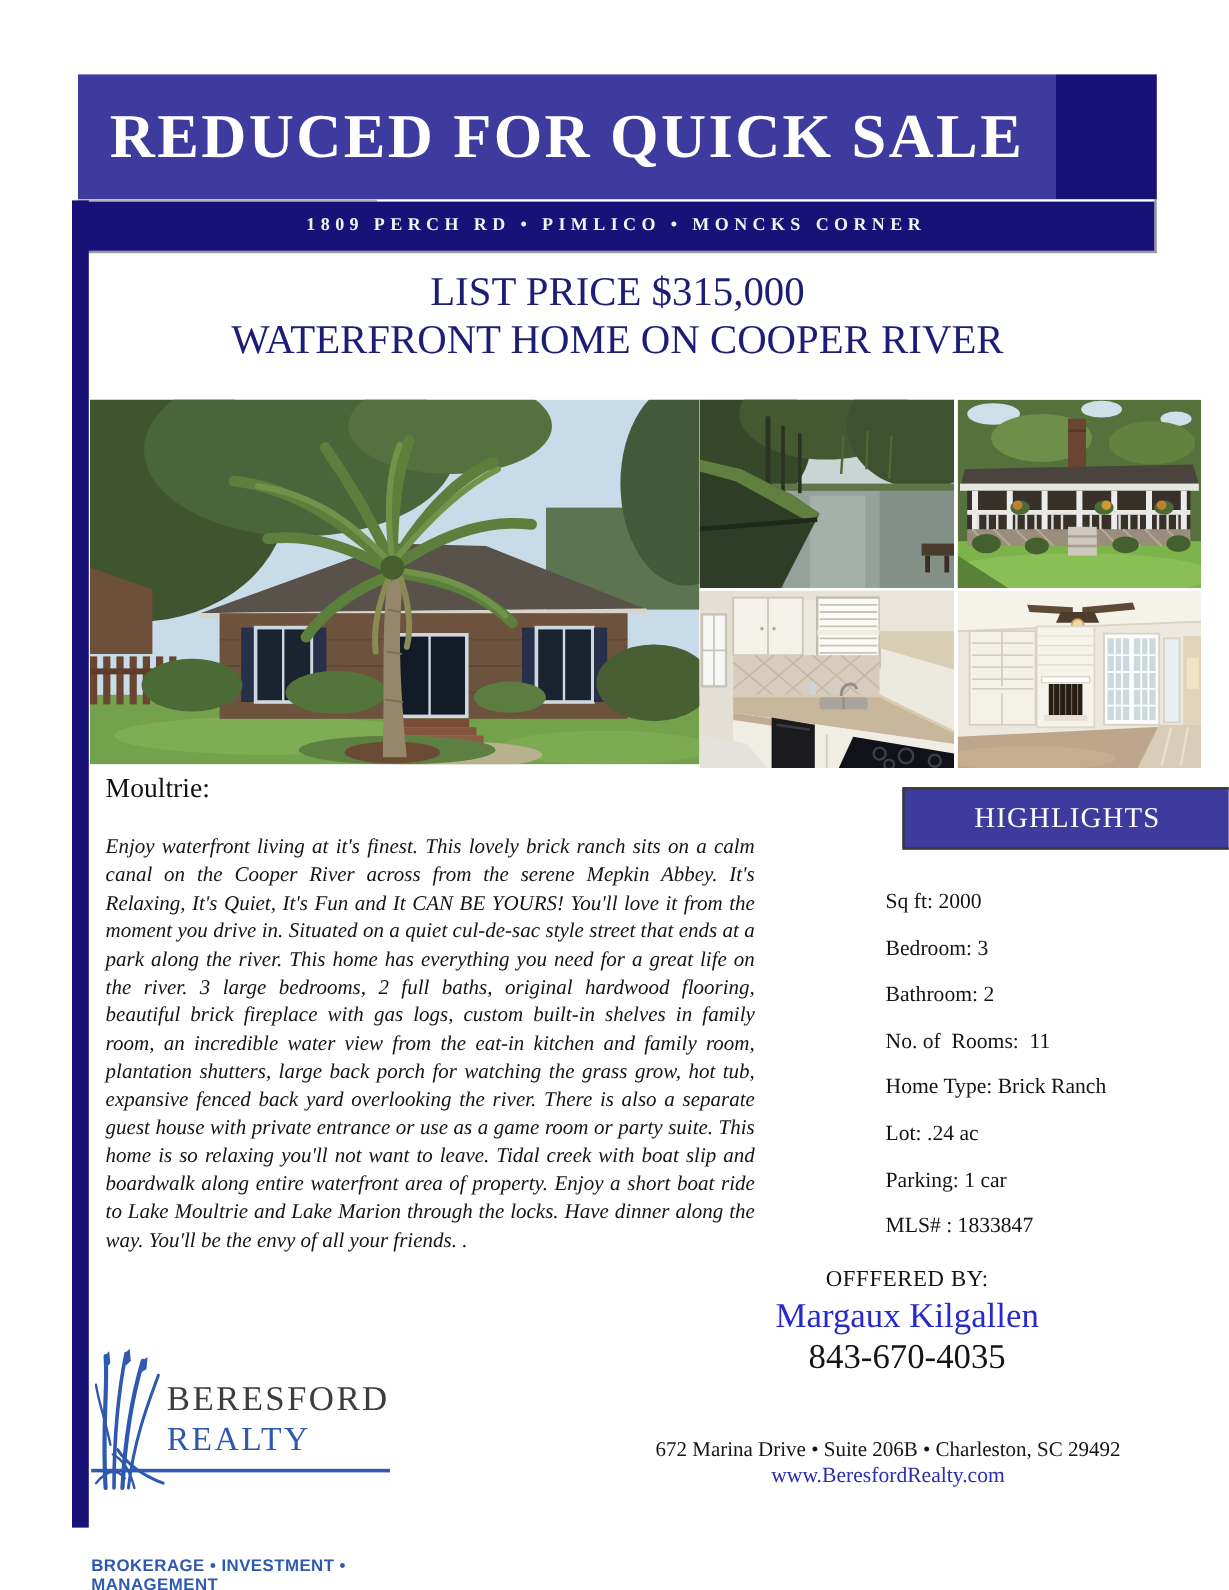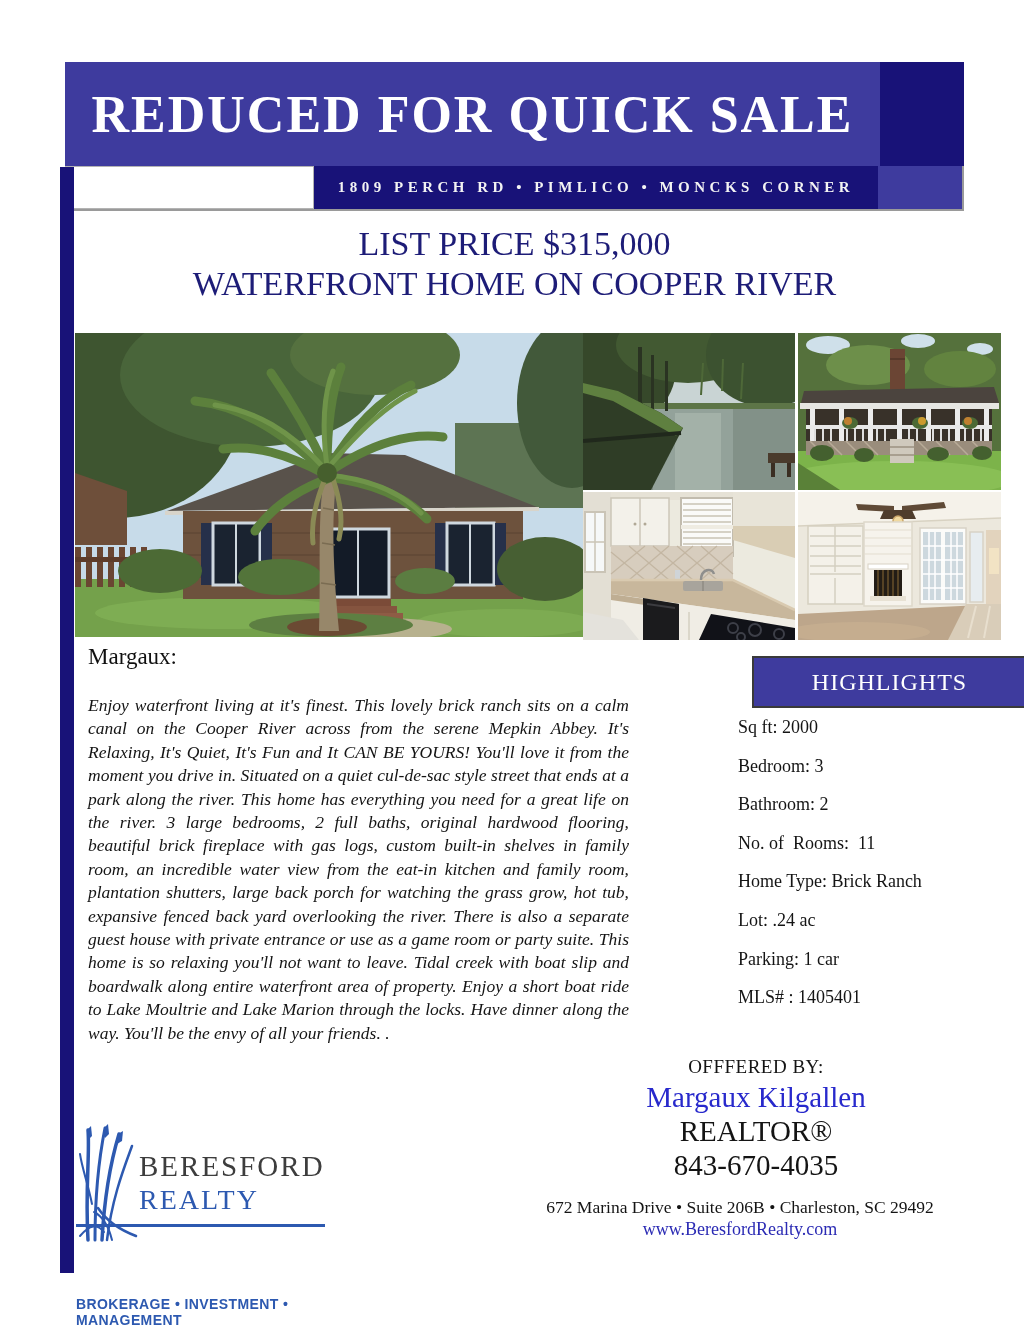--- a/index.html
+++ b/index.html
@@ -9,21 +9,21 @@
   *{margin:0;padding:0;box-sizing:border-box;}
   html,body{background:#fff;}
   .page{position:relative;width:1024px;height:1325px;background:#ffffff;overflow:hidden;
          font-family:"Liberation Serif","DejaVu Serif",serif;padding-left:47px;}
   
   .hdr{position:absolute;left:65px;top:62px;width:899px;}
   .hdr-row1{display:flex;height:104px;}
   .hdr-main{flex:1;background:var(--banner_blue);display:flex;align-items:center;justify-content:center;}
   .hdr-main span{color:#fff;font-size:52px;font-weight:bold;letter-spacing:2px;white-space:nowrap;}
   .hdr-sq1{width:84px;background:var(--navy);}
-  .hdr-row2{display:flex;height:45px;border-bottom:2px solid #9a9a9a;border-right:2px solid #9a9a9a;}
+  .hdr-row2{display:flex;height:45px;border-bottom:2px solid #9a9a9a;border-right:2px solid #9a9a9a;flex-direction:column;}
   .hdr-white{width:249px;background:#fff;border:1px solid #b3b3b3;}
   .hdr-strip{flex:1;background:var(--navy);display:flex;align-items:center;justify-content:center;}
   .hdr-strip span{color:#f3f3f3;font-size:15px;font-weight:bold;letter-spacing:4.5px;white-space:nowrap;}
   .hdr-sq2{width:84px;background:var(--banner_blue);}
   
   .vbar{position:absolute;left:60px;top:167px;width:14px;height:1106px;background:var(--navy);}
   
   .title-block{position:absolute;left:65px;top:224px;width:899px;text-align:center;
                color:var(--title_navy);font-size:34px;line-height:40px;}
   
@@ -35,21 +35,21 @@
   .ph-kitchen{left:583px;top:492px;width:212px;height:148px;}
   .ph-living{left:798px;top:492px;width:203px;height:148px;}
   
   .feat-h{position:absolute;left:88px;top:644px;font-size:23px;color:#101010;}
   .feat-p{position:absolute;left:88px;top:694px;width:541px;font-size:17.5px;line-height:23.4px;
           text-align:justify;color:#141414;font-style:italic;}
   
   .hl-box{position:absolute;left:752px;top:656px;width:275px;height:52px;background:var(--banner_blue);
           border:2px solid #3a3a3a;display:flex;align-items:center;justify-content:center;}
   .hl-box span{color:#fff;font-size:24px;letter-spacing:1px;}
-  .hl-list{position:absolute;left:738px;top:708px;width:250px;list-style:none;}
+  .hl-list{position:absolute;left:738px;top:732px;width:250px;list-style:none;}
   .hl-item{font-size:18px;color:#141414;line-height:38.6px;white-space:pre-wrap;}
   
   .offer{position:absolute;left:540px;top:1056px;width:432px;text-align:center;}
   .offer-label{font-size:19px;color:#141414;letter-spacing:.5px;}
   .offer-agent{font-size:29px;color:var(--agent_blue);line-height:33px;margin-top:3px;}
   .offer-role{font-size:29px;color:#141414;line-height:34px;}
   .offer-phone{font-size:29px;color:#141414;line-height:34px;}
   
   .foot{position:absolute;left:460px;top:1197px;width:560px;text-align:center;}
   .foot-addr{font-size:17.5px;color:#141414;}
@@ -394,41 +394,40 @@
       <polygon points="0,148 203,148 203,112 0,122" fill="#bda68b"></polygon>
       <ellipse cx="60" cy="140" rx="72" ry="10" fill="#cab293" opacity="0.6"></ellipse>
       <polygon points="150,148 203,148 203,112 168,112" fill="#d9cdb9"></polygon>
       <g stroke="#efe7d8" stroke-width="2" opacity="0.7">
         <line x1="178" y1="114" x2="170" y2="146"></line>
           <line x1="192" y1="114" x2="186" y2="146"></line>
       </g>
     </svg>
   </div>
 
-  <div class="feat-h">Margaux:</div>
+  <div class="feat-h">Moultrie:</div>
   <div class="feat-p">Enjoy waterfront living at it's finest. This lovely brick ranch sits on a calm canal on the Cooper River across from the serene Mepkin Abbey. It's Relaxing, It's Quiet, It's Fun and It CAN BE YOURS! You'll love it from the moment you drive in. Situated on a quiet cul-de-sac style street that ends at a park along the river.  This home has everything you need for a great life on the river. 3 large bedrooms, 2 full baths, original hardwood flooring, beautiful brick fireplace with gas logs, custom built-in shelves in family room, an incredible water view from the eat-in kitchen and family room, plantation shutters, large back porch for watching the grass grow, hot tub, expansive fenced back yard overlooking the river. There is also a separate guest house with private entrance or use as a game room or party suite. This home is so relaxing you'll not want to leave. Tidal creek with boat slip and boardwalk along entire waterfront area of property. Enjoy a short boat ride to Lake Moultrie and Lake Marion through the locks. Have dinner along the way. You'll be the envy of all your friends. .</div>
 
   <div class="hl-box">
     <span>HIGHLIGHTS</span>
   </div>
   <ul class="hl-list">
     <li class="hl-item">Sq ft: 2000</li>
     <li class="hl-item">Bedroom: 3</li>
     <li class="hl-item">Bathroom: 2</li>
     <li class="hl-item">No. of  Rooms:  11</li>
     <li class="hl-item">Home Type: Brick Ranch</li>
     <li class="hl-item">Lot: .24 ac</li>
     <li class="hl-item">Parking: 1 car</li>
-    <li class="hl-item">MLS# : 1405401</li>
+    <li class="hl-item">MLS# : 1833847</li>
   </ul>
 
   <div class="offer">
     <div class="offer-label">OFFFERED BY:</div>
     <div class="offer-agent">Margaux Kilgallen</div>
-    <div class="offer-role">REALTOR®</div>
     <div class="offer-phone">843-670-4035</div>
   </div>
 
   <div class="foot">
     <div class="foot-addr">672 Marina Drive • Suite 206B • Charleston, SC 29492</div>
     <a class="foot-web" href="#">www.BeresfordRealty.com</a>
   </div>
 
   <svg class="logo-reeds" viewBox="0 0 60 120">
     <g stroke="#2d59b0" fill="none" stroke-linecap="round">

